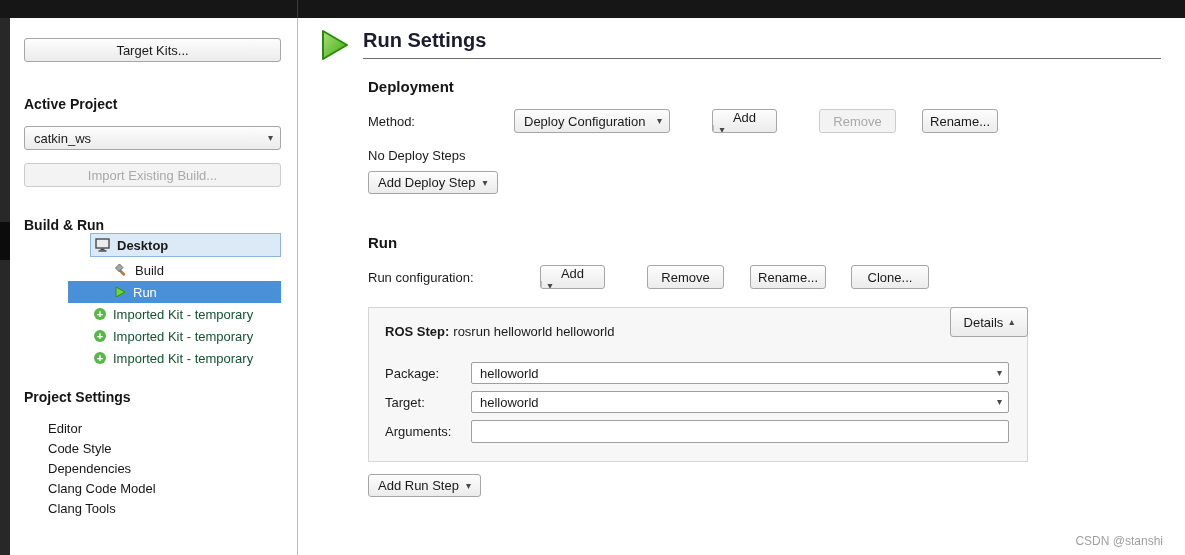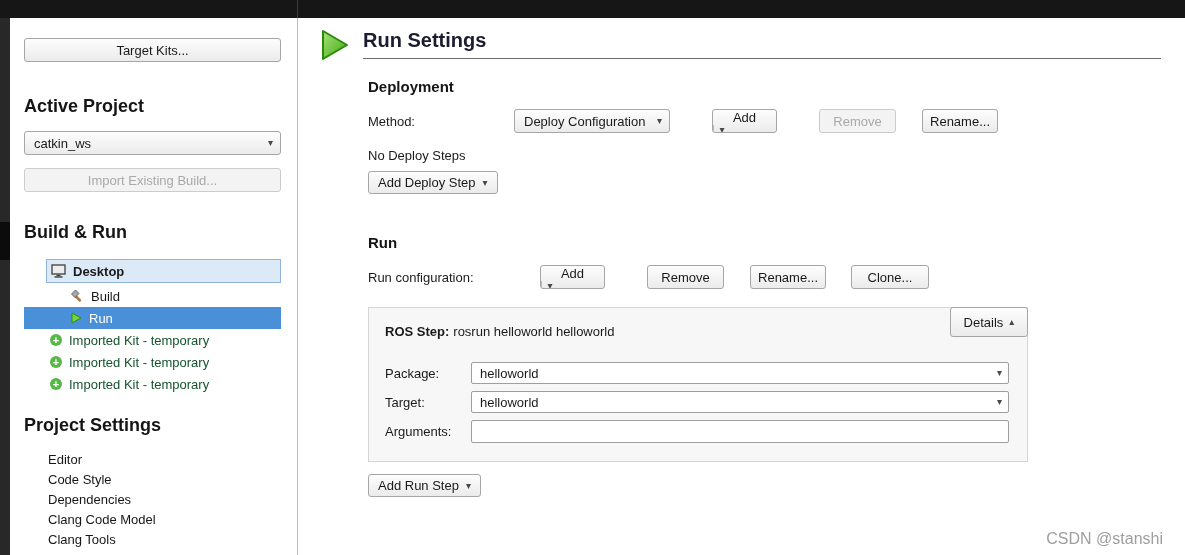--- a/index.html
+++ b/index.html
@@ -11,21 +11,21 @@
   }
 
   
   .titlebar { position: absolute; top: 0; left: 0; width: 1185px; height: 18px; background: #161616; }
   .titlebar-divider { position: absolute; left: 297px; top: 0; width: 1px; height: 18px; background: #3a3a3a; }
   .mode-strip { position: absolute; left: 0; top: 18px; bottom: 0; width: 10px; background: #282828; }
   .active-mode-block { position: absolute; left: 0; top: 204px; width: 10px; height: 38px; background: #0c0c0c; }
 
   
   .sidebar { position: absolute; left: 10px; top: 18px; bottom: 0; width: 288px; background: #fff; border-right: 1px solid #bcbcbc; }
-  .sb-heading { font-weight: bold; font-size: 18px; margin: 34px 0 0 14px; color: #151515; }
+  .sb-heading { font-weight: bold; font-size: 14px; margin: 34px 0 0 14px; color: #151515; }
   .sb-heading.tight { margin-top: 30px; }
 
   .btn {
     display: inline-flex; align-items: center; justify-content: center;
     height: 24px; padding: 0 10px;
     border: 1px solid #a6a6a6; border-radius: 3px;
     background: linear-gradient(#fdfdfd, #ebebeb);
     color: #1a1a1a; font-size: 13px; cursor: pointer; white-space: nowrap;
   }
   .btn.disabled { color: #a9a9a9; background: #f3f3f3; border-color: #cccccc; }
@@ -38,21 +38,21 @@
     border: 1px solid #a6a6a6; border-radius: 3px;
     background: linear-gradient(#fdfdfd, #ebebeb);
     padding: 0 7px 0 9px; cursor: pointer;
   }
   .combo-value { flex: 1; white-space: nowrap; overflow: hidden; }
   .chev { color: #494949; font-size: 10px; line-height: 1; }
   .chev-down::before { content: "▾"; }
   .chev-up::before { content: "▴"; }
 
   
-  .tree { margin-top: 16px; }
+  .tree { margin-top: 0; padding-left: 44px; }
   .tree-row { display: flex; align-items: center; height: 22px; gap: 7px; cursor: pointer; }
   .kit-row { margin: 0 16px 2px 36px; background: #dceaf7; border: 1px solid #8fb6da; padding-left: 4px; font-weight: bold; height: 24px; }
   .build-row { padding-left: 60px; }
   .run-row { margin: 0 16px 0 14px; background: #4a90d9; color: #ffffff; padding-left: 46px; }
   .imported-row { padding-left: 40px; color: #14532d; }
   .plus-icon {
     width: 12px; height: 12px; border-radius: 50%; background: #57b847;
     color: #fff; font-size: 11px; line-height: 12px; text-align: center; font-weight: bold; flex: 0 0 12px;
   }
   .plus-icon::before { content: "+"; }
@@ -114,21 +114,21 @@
   .field-combo {
     flex: 1; display: flex; align-items: center; height: 22px;
     border: 1px solid #9f9f9f; border-radius: 2px; background: #ffffff;
     padding: 0 6px 0 8px; cursor: pointer;
   }
   .text-input {
     flex: 1; height: 23px; border: 1px solid #9f9f9f; border-radius: 2px;
     background: #fff; padding: 0 8px; font-size: 13px; font-family: inherit; outline: none;
   }
 
-  .watermark { position: absolute; right: 22px; bottom: 7px; color: #9e9e9e; font-size: 16px; }
+  .watermark { position: absolute; right: 22px; bottom: 7px; color: #9e9e9e; font-size: 12px; }
 
   svg { display: block; }
 </style>
 </head>
 <body>
 
 <div class="titlebar">
   <div class="titlebar-divider"></div>
 </div>
 <div class="mode-strip">

